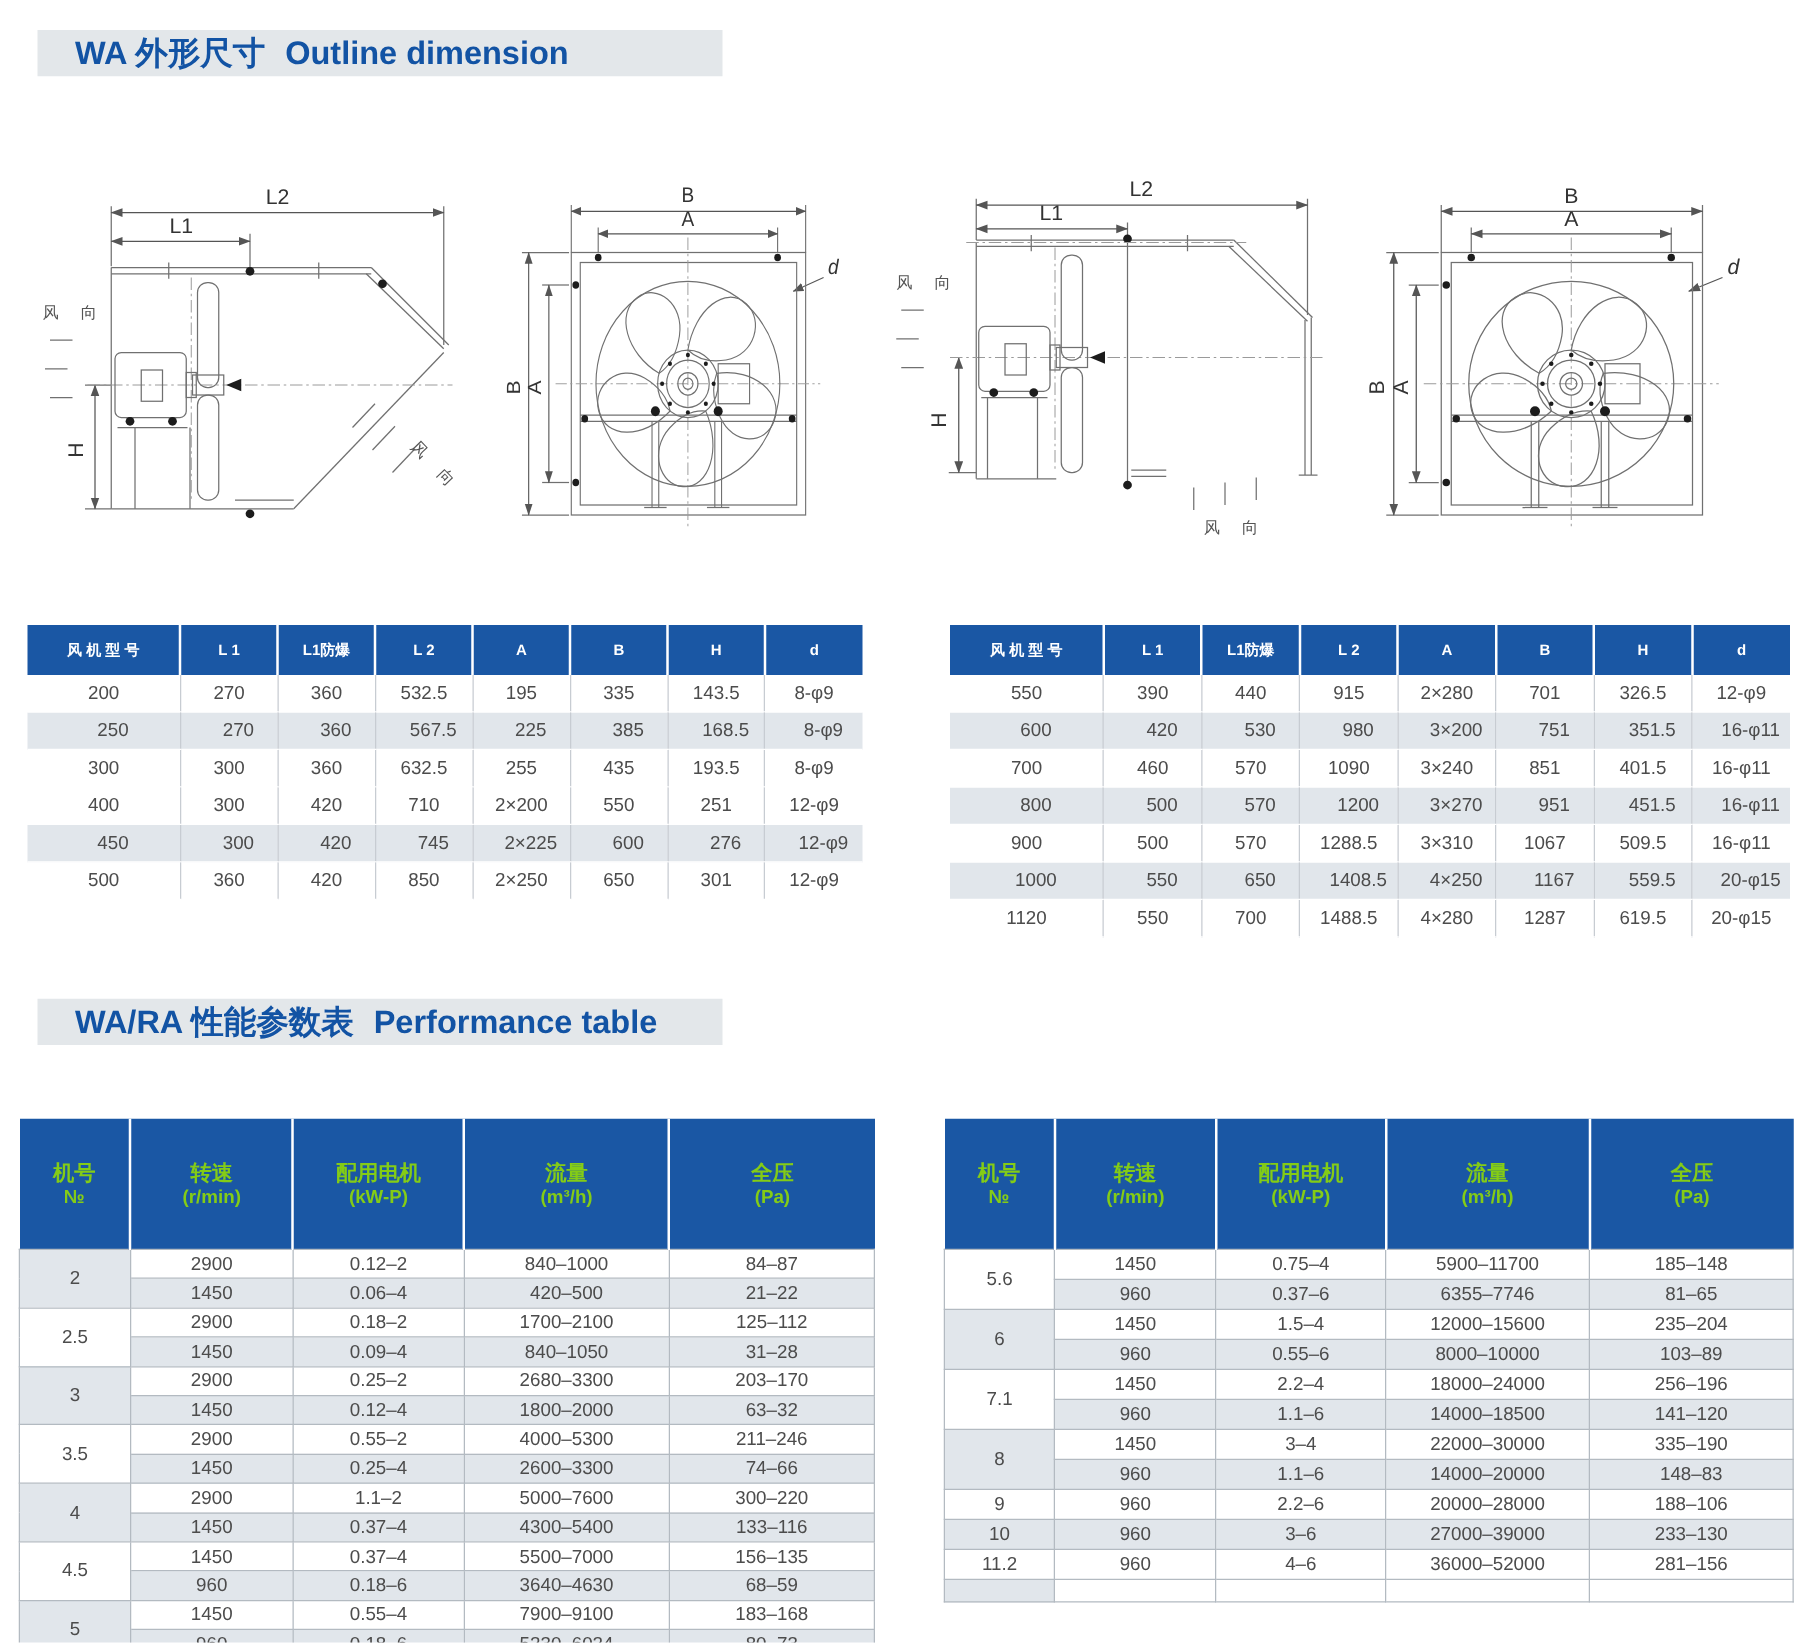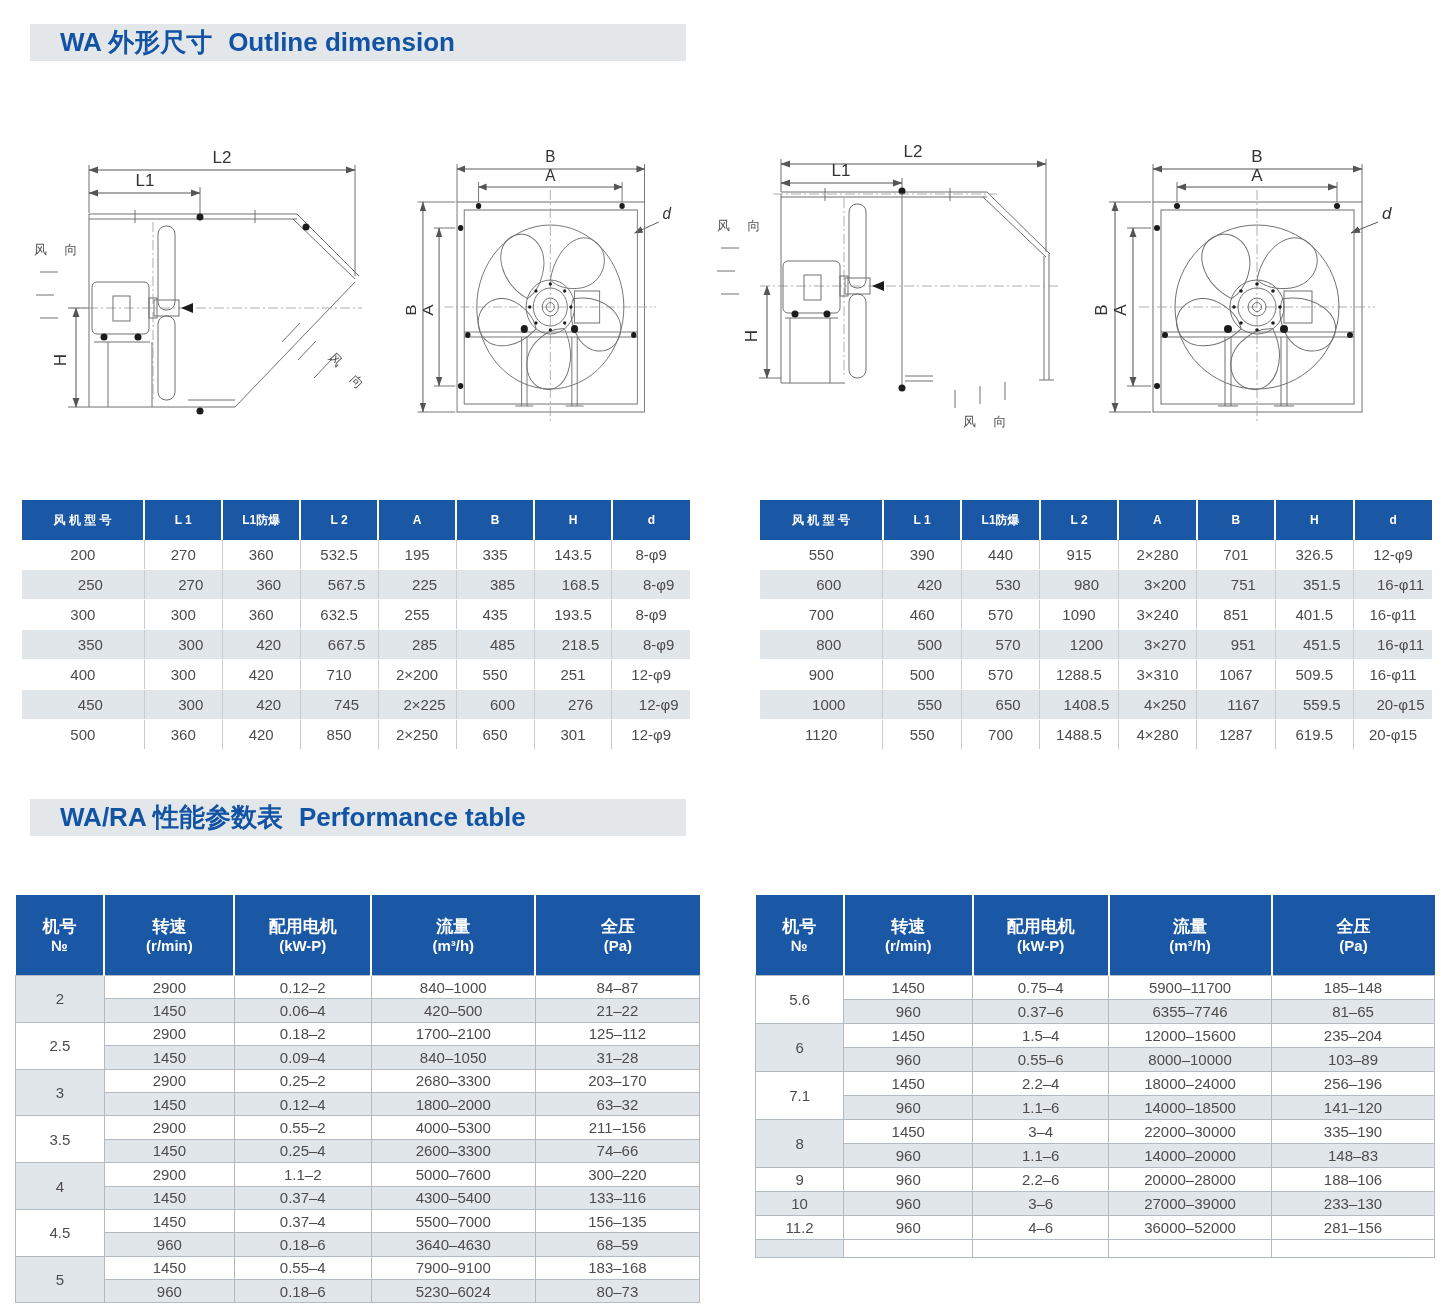--- a/index.html
+++ b/index.html
@@ -1,38 +1,38 @@
 <!DOCTYPE html>
 <html><head>
 <meta charset="utf-8">
 <style>
   html,body{margin:0;padding:0;}
   body{width:1452px;height:1314px;background:#ffffff;font-family:"Liberation Sans",sans-serif;position:relative;overflow:hidden;}
   .page{position:absolute;inset:0;}
-  .bar{position:absolute;left:30px;width:656px;height:37px;background:#e3e7ea;display:flex;align-items:center;padding-left:30px;box-sizing:border-box;}
+  .bar{position:absolute;left:30px;width:548px;height:37px;background:#e3e7ea;display:flex;align-items:center;padding-left:30px;box-sizing:border-box;}
   .bar .t{color:#1253a4;font-weight:bold;font-size:26px;white-space:nowrap;}
   .bar .t .en{margin-left:16px;}
   .draw{position:absolute;text-align:right;}
   svg text{font-family:"Liberation Sans",sans-serif;}
   .lbl{font-size:17px;fill:#333;}
   .lbl-i{font-size:17px;fill:#333;font-style:italic;}
   .wind{font-size:13px;fill:#555;letter-spacing:7px;}
   .ln{stroke:#707070;stroke-width:1;fill:none;}
   .cl{stroke:#9a9a9a;stroke-width:0.8;fill:none;stroke-dasharray:10 3 2 3;}
   .dim{stroke:#555;stroke-width:1;fill:none;}
   .blt{fill:#1c1c1c;stroke:none;}
   .tblwrap{position:absolute;}
   table{border-collapse:collapse;table-layout:fixed;width:100%;}
   .dim-tbl th{background:#1a57a4;color:#fff;font-size:12px;font-weight:bold;height:38px;border-right:2px solid #fff;text-align:center;}
   .dim-tbl th:last-child{border-right:none;}
   .dim-tbl td{height:27px;text-align:center;font-size:15px;color:#4c4c4c;border-right:1px solid #c7ccd2;border-bottom:1px solid #fff;background:#fff;}
   .dim-tbl td:last-child{border-right:none;}
   .dim-tbl tr.sh td{background:#e1e6eb;padding-left:16px;}
   .dim-tbl{border-bottom:1px solid #cdd2d7;}
-  .perf-tbl th{background:#1a57a4;color:#ffffff;border-right:2px solid #fff;height:80px;vertical-align:middle;text-align:center;padding:0;}
+  .perf-tbl th{background:#1a57a4;color:#84cc16;border-right:2px solid #fff;height:104px;vertical-align:middle;text-align:center;padding:0;}
   .perf-tbl th:last-child{border-right:none;}
   .perf-tbl th .zh{font-size:17px;font-weight:bold;line-height:21px;}
   .perf-tbl th .sub{font-size:15px;font-weight:bold;line-height:18px;}
   .perf-tbl td{text-align:center;font-size:15px;color:#4c4c4c;border:1px solid #b3bac1;background:#fff;}
   .perf-tbl td.sh{background:#e1e6eb;}
   #perfL .perf-tbl tbody tr{height:23.4px;}
   #perfR .perf-tbl tbody tr{height:24px;}
   #perfR .perf-tbl tbody tr.empty{height:18px;}
 </style>
 </head>
@@ -375,30 +375,20 @@
           <tr>
             <td>300</td>
             <td>300</td>
             <td>360</td>
             <td>632.5</td>
             <td>255</td>
             <td>435</td>
             <td>193.5</td>
             <td>8-φ9</td>
           </tr>
-          <tr class="sh">
-            <td>350</td>
-            <td>300</td>
-            <td>420</td>
-            <td>667.5</td>
-            <td>285</td>
-            <td>485</td>
-            <td>218.5</td>
-            <td>8-φ9</td>
-          </tr>
           <tr>
             <td>400</td>
             <td>300</td>
             <td>420</td>
             <td>710</td>
             <td>2×200</td>
             <td>550</td>
             <td>251</td>
             <td>12-φ9</td>
           </tr>
@@ -601,21 +591,21 @@
             <td class="sh">1450</td>
             <td class="sh">0.12–4</td>
             <td class="sh">1800–2000</td>
             <td class="sh">63–32</td>
           </tr>
           <tr>
             <td rowspan="2" class="no">3.5</td>
             <td>2900</td>
             <td>0.55–2</td>
             <td>4000–5300</td>
-            <td>211–156</td>
+            <td>211–246</td>
           </tr>
           <tr>
             <td class="sh">1450</td>
             <td class="sh">0.25–4</td>
             <td class="sh">2600–3300</td>
             <td class="sh">74–66</td>
           </tr>
           <tr>
             <td rowspan="2" class="no sh">4</td>
             <td>2900</td>

